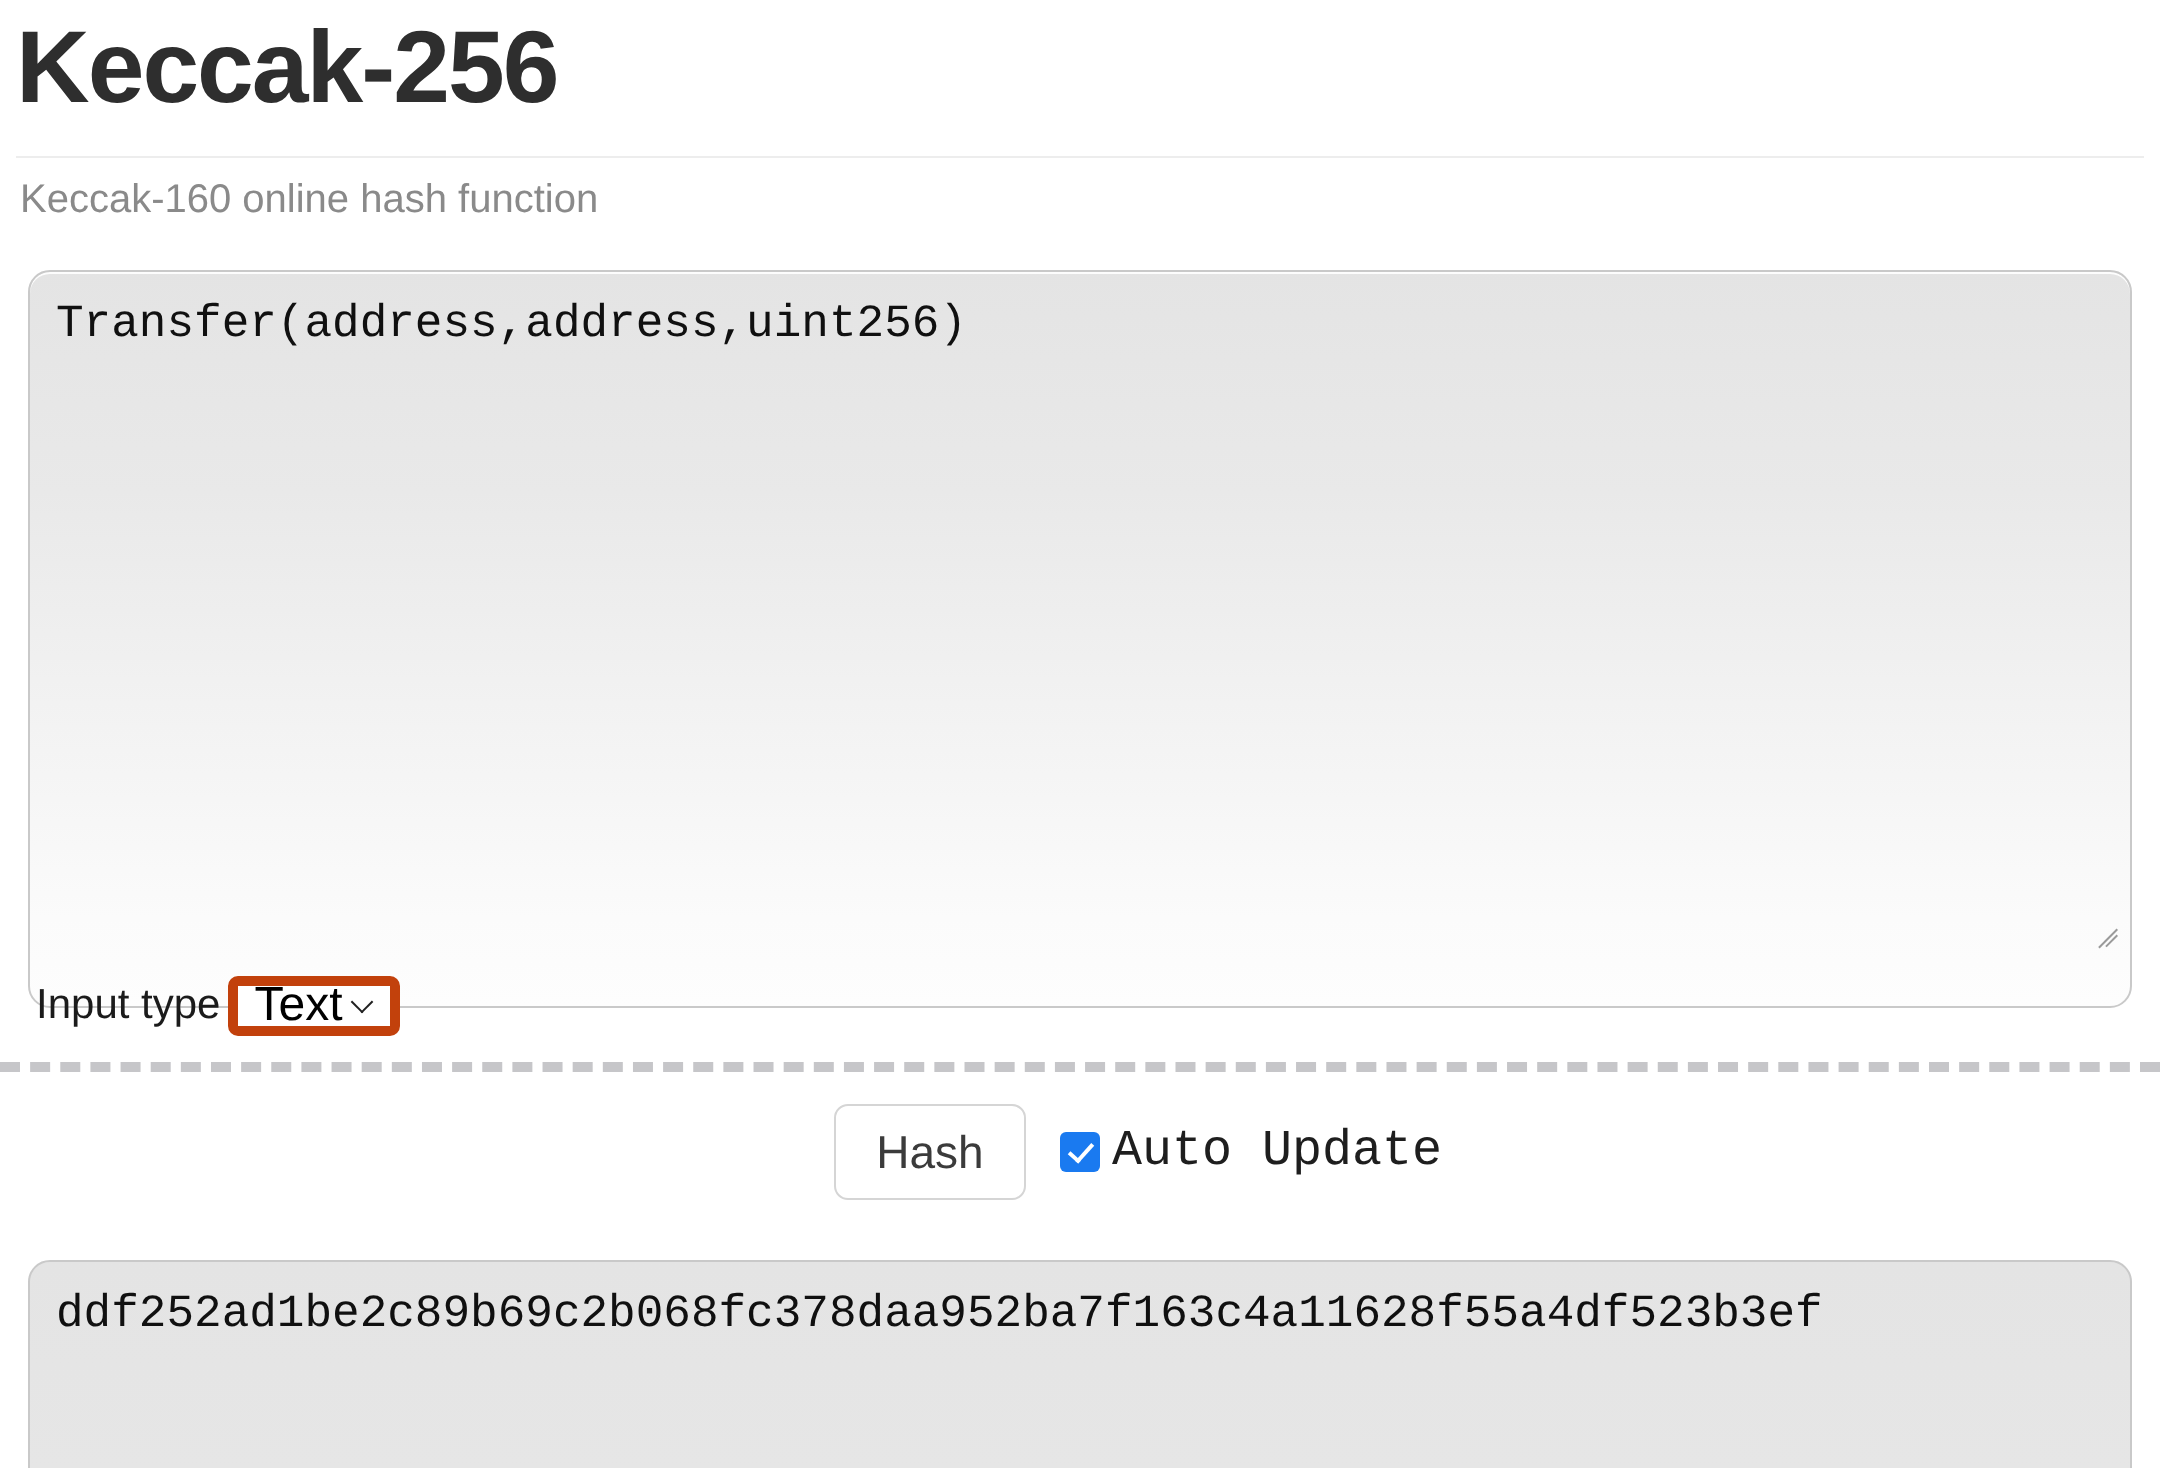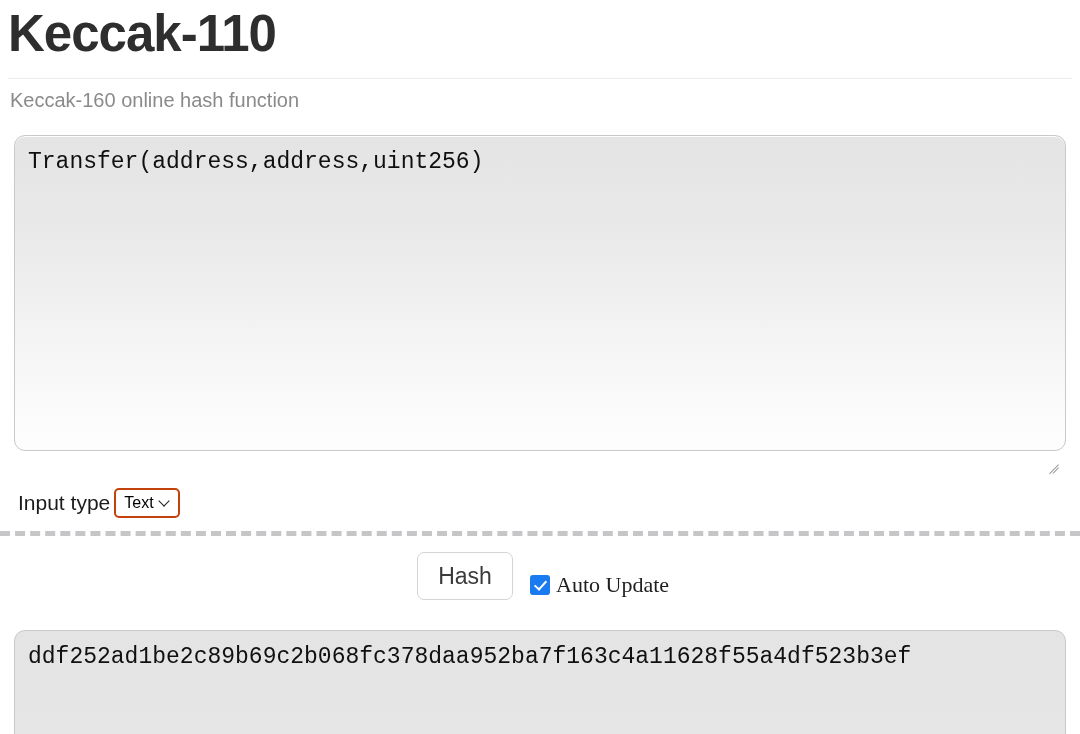--- a/index.html
+++ b/index.html
@@ -53,21 +53,21 @@
     color: #8a8a8a;
     font-family: "Liberation Sans", sans-serif;
   }
 
   
   .input-area {
     position: absolute;
     left: 14px;
     top: 135px;
     width: 1052px;
-    height: 316px;
+    height: 369px;
     box-sizing: border-box;
     border: 1px solid #c9c9c9;
     border-radius: 11px;
     background: linear-gradient(to bottom, #e4e4e4 0%, #e9e9e9 30%, #f3f3f3 62%, #fbfbfb 88%, #fdfdfd 100%);
     box-shadow: 0 1px 0 rgba(255,255,255,0.9) inset;
     padding: 12px 12px 12px 13px;
     font-family: "Liberation Mono", "DejaVu Sans Mono", monospace;
     font-size: 23px;
     line-height: 28px;
     color: #101010;
@@ -111,23 +111,23 @@
     font-family: "Liberation Sans", sans-serif;
   }
   .select-box {
     display: inline-flex;
     align-items: center;
     gap: 6px;
     box-sizing: border-box;
     height: 30px;
     padding: 0 7px 0 8px;
     background: #ffffff;
-    border: 2px solid #c2410c;
+    border: 5px solid #c2410c;
     border-radius: 5px;
-    font-size: 16px;
+    font-size: 24px;
     color: #000000;
     font-family: "Liberation Sans", sans-serif;
     cursor: default;
   }
   .chev {
     display: inline-block;
     width: 11px;
     height: 11px;
     position: relative;
     top: -2px;
@@ -153,21 +153,21 @@
     height: 0;
     border-top: 5px dashed #c6c6c9;
   }
 
   
   .actions-row {
     position: absolute;
     left: 417px;
     top: 552px;
     display: flex;
-    align-items: flex-end;
+    align-items: center;
     gap: 17px;
   }
   .hash-button {
     box-sizing: border-box;
     height: 48px;
     min-width: 96px;
     padding: 0 18px;
     background: #ffffff;
     border: 1px solid #d5d5d5;
     border-radius: 7px;
@@ -197,24 +197,24 @@
     position: absolute;
     left: 6.5px;
     top: 3px;
     width: 5px;
     height: 10px;
     border-right: 2.6px solid #ffffff;
     border-bottom: 2.6px solid #ffffff;
     transform: rotate(42deg);
   }
   .autoupdate-label {
-    font-size: 22px;
+    font-size: 25px;
     line-height: 30px;
     color: #1e1e1e;
-    font-family: Liberation Serif, serif;
+    font-family: Liberation Mono, monospace;
   }
 
   
   .output-area {
     position: absolute;
     left: 14px;
     top: 630px;
     width: 1052px;
     height: 190px;
     box-sizing: border-box;
@@ -231,21 +231,21 @@
     white-space: pre-wrap;
     word-break: break-all;
     overflow: hidden;
   }
 </style>
 </head>
 <body>
 
 <div class="page">
 
-  <h1 class="title">Keccak-110</h1>
+  <h1 class="title">Keccak-256</h1>
 
   <hr class="title-rule">
 
   <p class="subtitle">Keccak-160 online hash function</p>
 
   <textarea class="input-area" spellcheck="false" placeholder="" style="">Transfer(address,address,uint256)</textarea>
 
   <span class="resize-grip">
     <span class="l1"></span>
       <span class="l2"></span>

